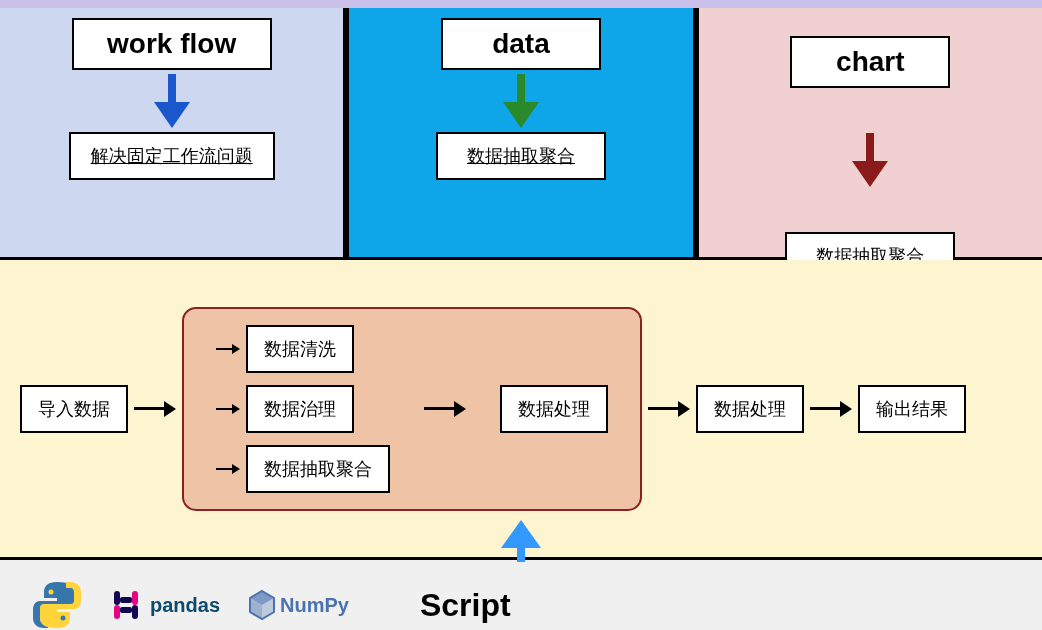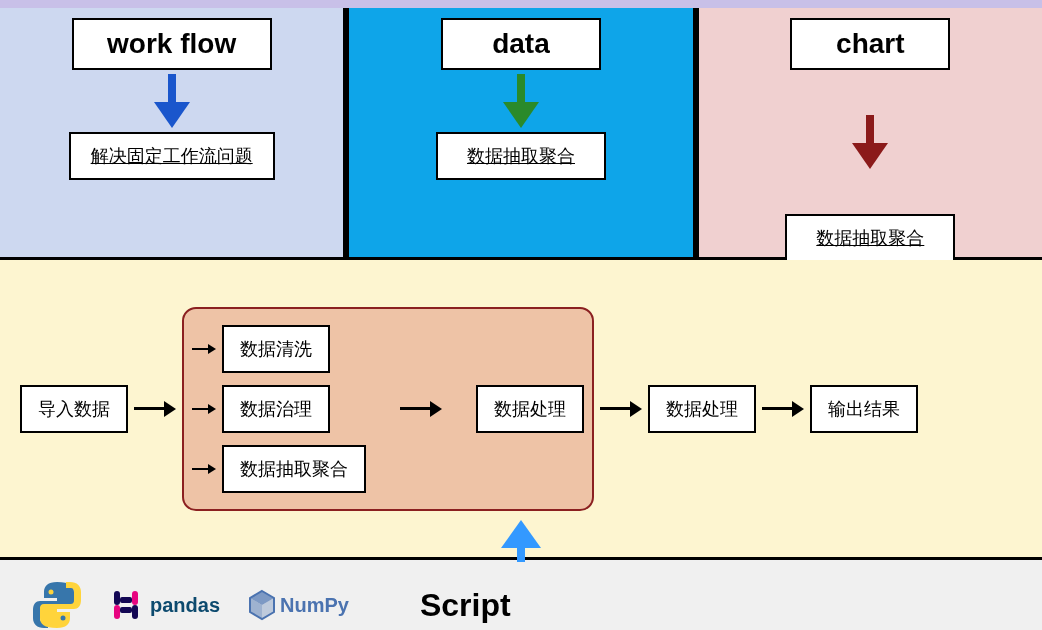--- a/index.html
+++ b/index.html
@@ -40,21 +40,21 @@
       border-right: 3px solid #000;
     }
 
     .col-chart {
       flex: 1;
       background: #f0d0d0;
       display: flex;
       flex-direction: column;
       align-items: center;
       justify-content: flex-start;
-      padding-top: 10px;
+      padding-top: 28px;
       gap: 41px;
     }
 
     .col-title-box {
       border: 2.5px solid #000;
       background: #fff;
       padding: 8px 30px;
       font-size: 28px;
       font-weight: bold;
       min-width: 180px;
@@ -112,21 +112,21 @@
       border-top: 8px solid transparent;
       border-bottom: 8px solid transparent;
       border-left: 12px solid #000;
     }
 
     
     .red-group {
       background: #d4706060;
       border: 2px solid #8b2020;
       border-radius: 14px;
-      padding: 16px 8px;
+      padding: 16px 32px;
       display: flex;
       flex-direction: row;
       align-items: center;
       gap: 28px;
     }
 
     
     .sub-group-left {
       display: flex;
       flex-direction: column;

